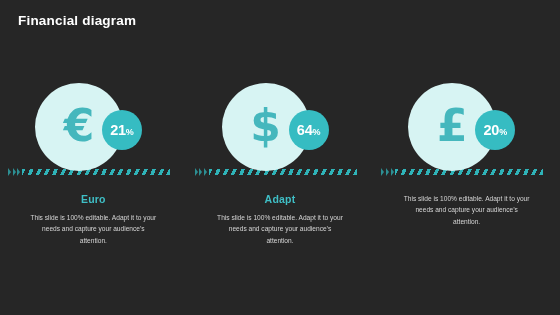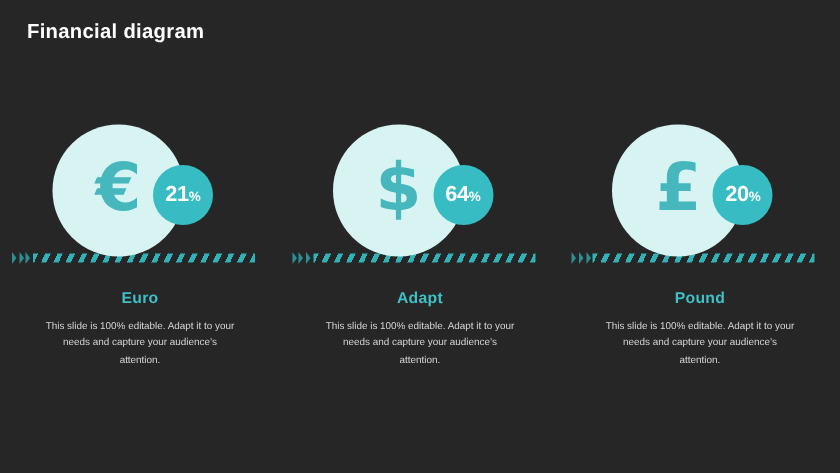--- a/index.html
+++ b/index.html
@@ -171,19 +171,18 @@
       </div>
       <div class="ribbon"></div>
       <div class="disc">
         <span class="glyph">£</span>
       </div>
       <div class="badge">
         <span class="num">20</span>
         <span class="pct">%</span>
       </div>
       <div class="caption">
-        <div class="cap-label">Pound</div>
         <div class="cap-body">This slide is 100% editable. Adapt it to your needs and capture your audience’s attention.</div>
       </div>
     </div>
 
   </div>
 </div>
 
 </body></html>

